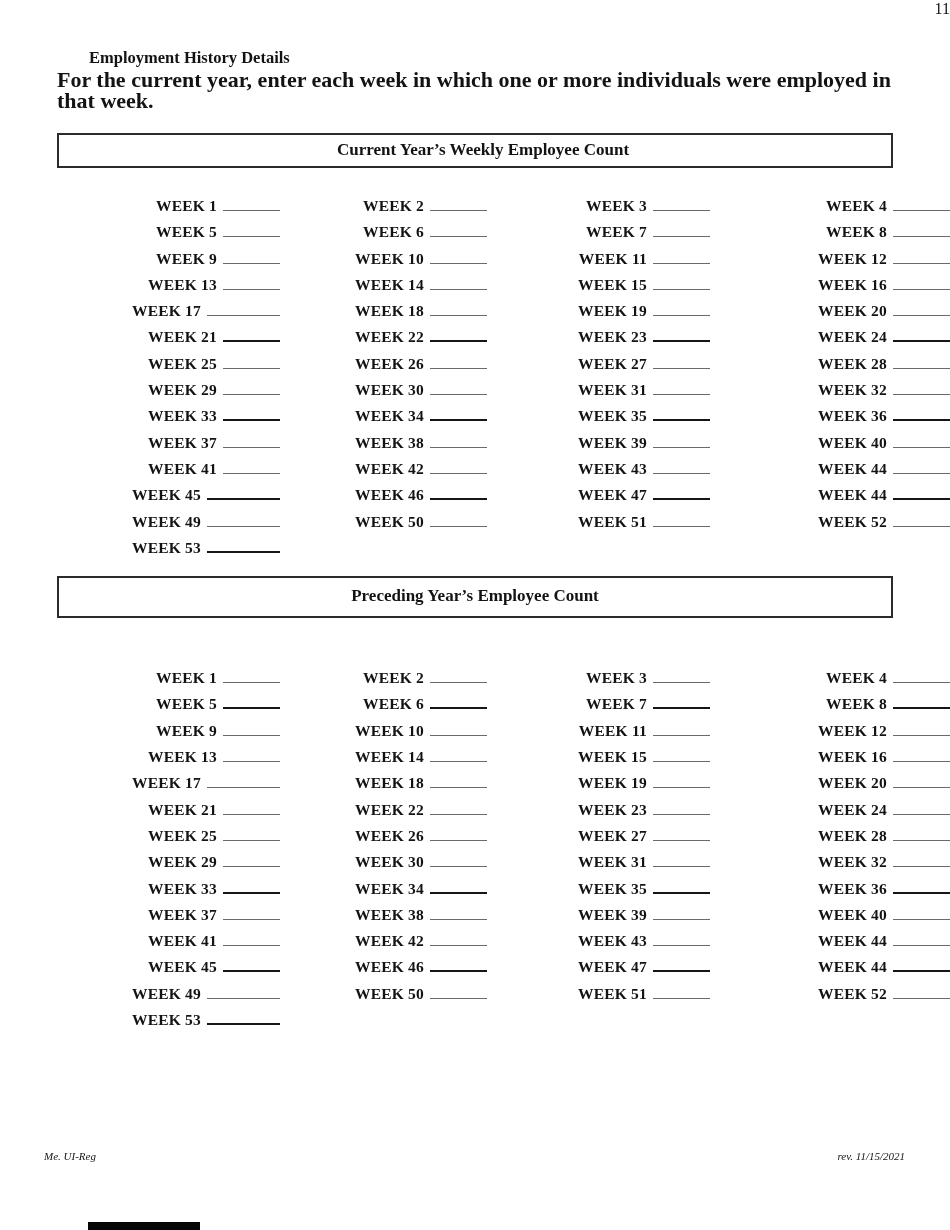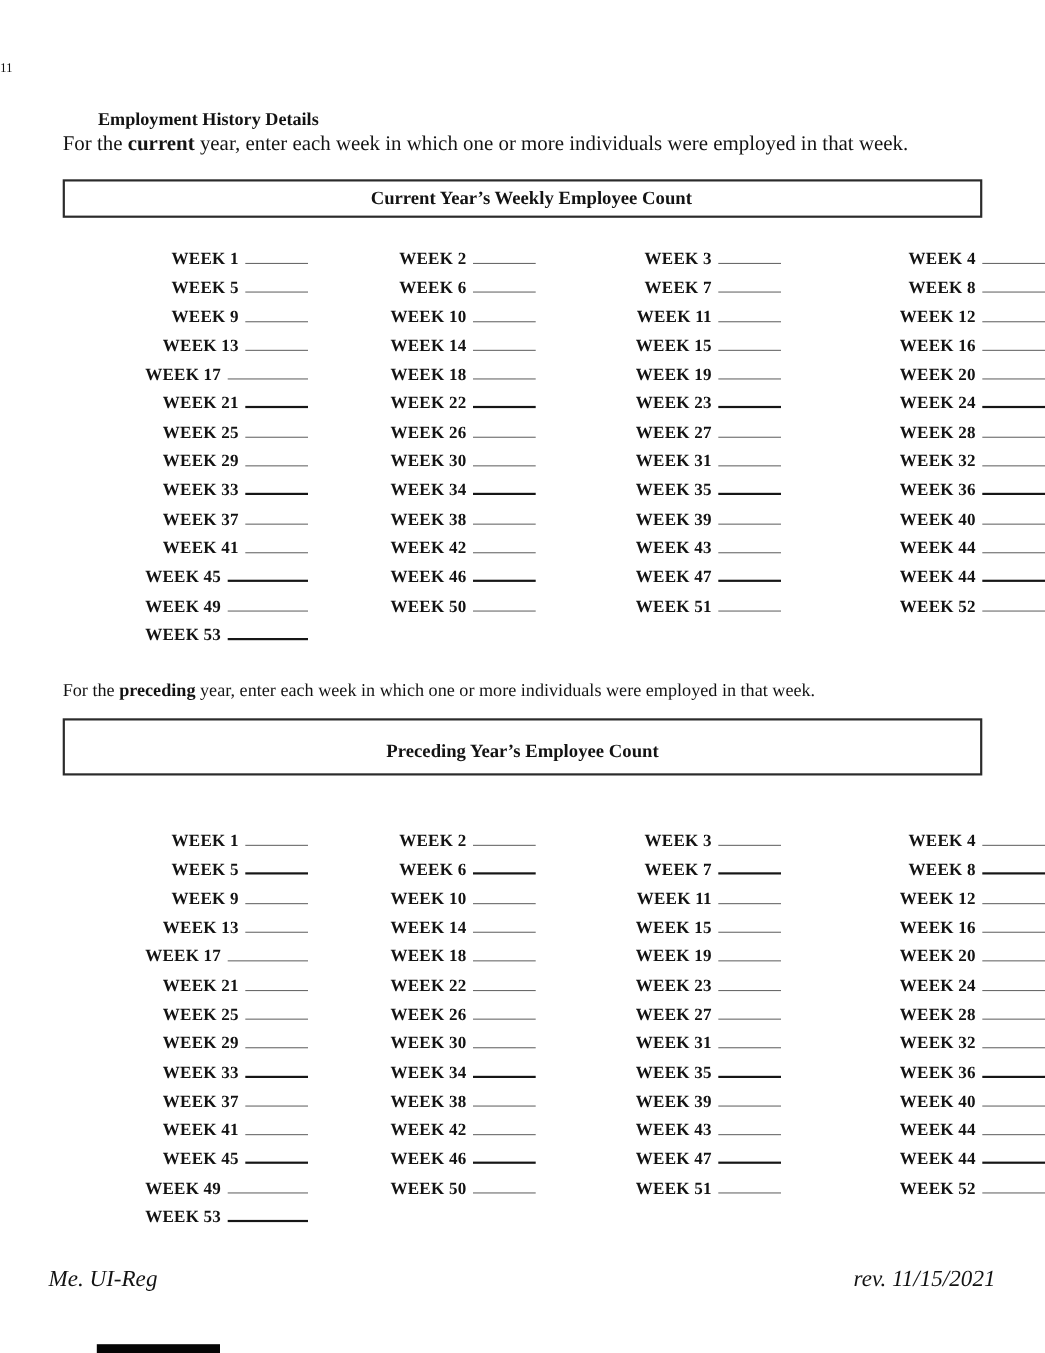--- a/index.html
+++ b/index.html
@@ -1,49 +1,49 @@
 <!DOCTYPE html>
 <html><head>
 <meta charset="utf-8">
 <style>
   html,body{margin:0;padding:0;background:#fff;}
   .page{
     width:950px;height:1230px;position:relative;overflow:hidden;
     background:#ffffff;color:#131313;
     font-family:"Liberation Serif","DejaVu Serif",serif;
   }
-  .page-number{ text-align:left;padding-top:54px;font-size:12px; }
+  .page-number{ text-align:right;font-size:16px; }
   .heading{ margin:30px 57px 0 89px;font-weight:bold;font-size:16.5px; }
-  .intro{ margin:1px 57px 0 57px;font-size:19px;line-height:21px; }
+  .intro{ margin:1px 57px 0 57px;font-size:22px;line-height:21px;font-weight:bold; }
   .intro-2{ margin:26px 57px 0 57px;font-size:16.5px;line-height:21px; }
   .title-box{
     margin:22px 57px 0 57px;border:2px solid #2b2b2b;
     text-align:center;font-weight:bold;font-size:17px;
     padding:5px 0 6px 16px;
   }
-  .title-box.tall{ margin-top:15px;padding:18px 0 10px 0; }
+  .title-box.tall{ margin-top:15px;padding:8px 0 10px 0; }
   .week-grid{
     margin:25px 0 0 57px;
     display:grid;
     grid-template-columns:223px 207px 223px auto;
     line-height:26.3px;font-size:15.5px;text-align:right;
   }
   .week-cell{ white-space:nowrap; }
   .week-label{ font-weight:bold;letter-spacing:.2px; }
   .week-line{
     display:inline-block;width:57px;height:13px;margin-left:6px;
     border-bottom:1.5px solid #6a6a6a;
   }
   .week-line.thick{ border-bottom:2.5px solid #161616; }
   .week-line.long{ width:73px; }
   .grid-2{ margin-top:47px; }
   .footer{
     position:absolute;left:44px;right:45px;top:1150px;
     display:flex;justify-content:space-between;
-    font-style:italic;font-size:21px;
+    font-style:italic;font-size:11px;
   }
   .scan-artifact{
     position:absolute;left:88px;bottom:0;width:112px;height:8px;background:#050505;
   }
 </style>
 </head>
 <body>
 
 <div class="page">
 
@@ -104,21 +104,20 @@
       <div class="week-cell"><span class="week-label">WEEK 46</span><span class="week-line thick"></span></div>
       <div class="week-cell"><span class="week-label">WEEK 47</span><span class="week-line thick"></span></div>
       <div class="week-cell"><span class="week-label">WEEK 44</span><span class="week-line thick"></span></div>
       <div class="week-cell"><span class="week-label">WEEK 49</span><span class="week-line long"></span></div>
       <div class="week-cell"><span class="week-label">WEEK 50</span><span class="week-line"></span></div>
       <div class="week-cell"><span class="week-label">WEEK 51</span><span class="week-line"></span></div>
       <div class="week-cell"><span class="week-label">WEEK 52</span><span class="week-line"></span></div>
       <div class="week-cell"><span class="week-label">WEEK 53</span><span class="week-line thick long"></span></div>
     </div>
 
-  <p class="intro-2"><span>For the </span><b>preceding</b><span> year, enter each week in which one or more individuals were employed in that week.</span></p>
 
   <div class="title-box tall"><span>Preceding Year’s Employee Count</span></div>
 
   <div class="week-grid grid-2">
       <div class="week-cell"><span class="week-label">WEEK 1</span><span class="week-line"></span></div>
       <div class="week-cell"><span class="week-label">WEEK 2</span><span class="week-line"></span></div>
       <div class="week-cell"><span class="week-label">WEEK 3</span><span class="week-line"></span></div>
       <div class="week-cell"><span class="week-label">WEEK 4</span><span class="week-line"></span></div>
       <div class="week-cell"><span class="week-label">WEEK 5</span><span class="week-line thick"></span></div>
       <div class="week-cell"><span class="week-label">WEEK 6</span><span class="week-line thick"></span></div>

